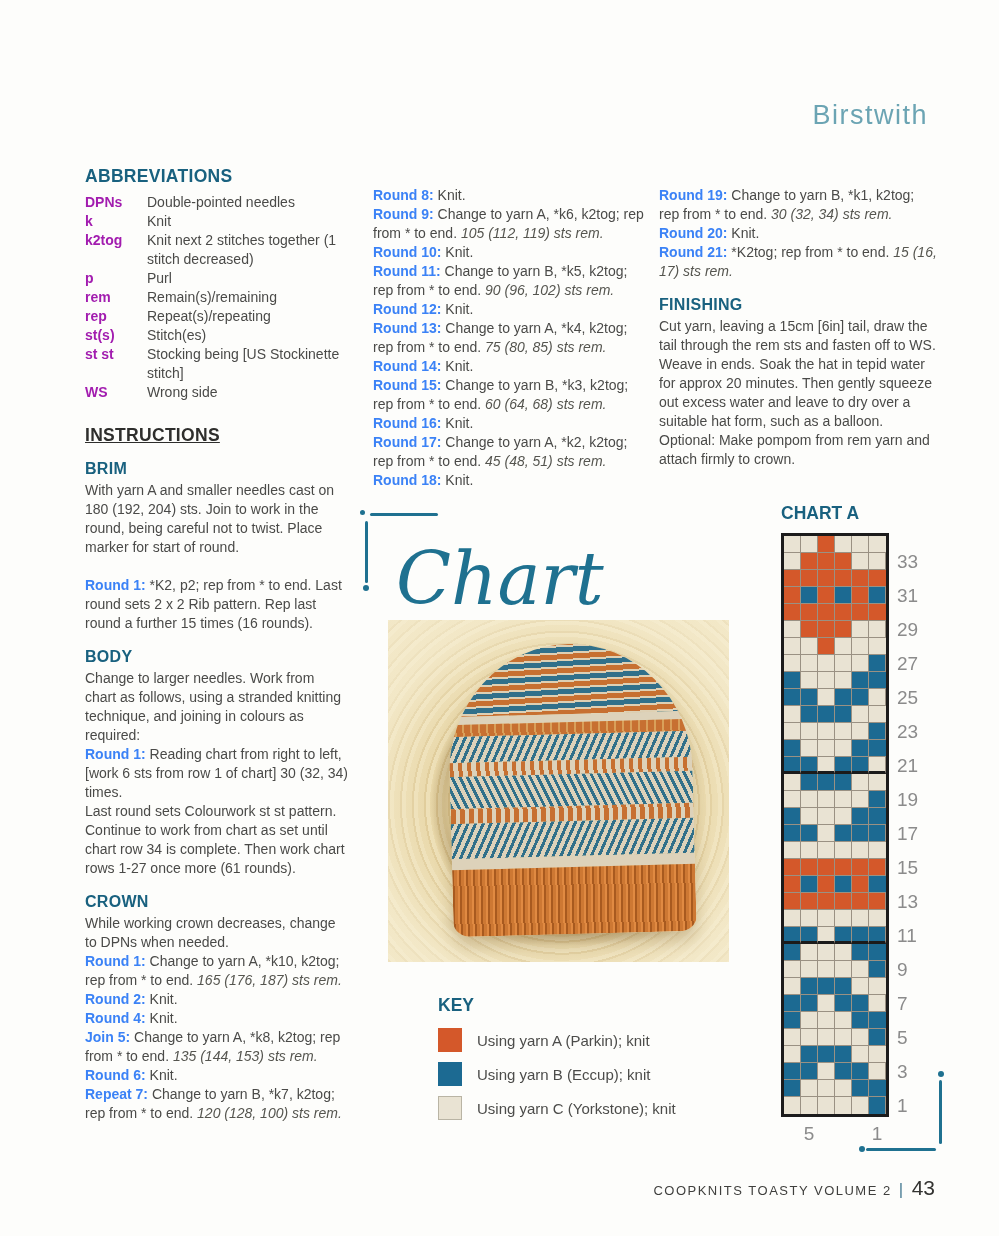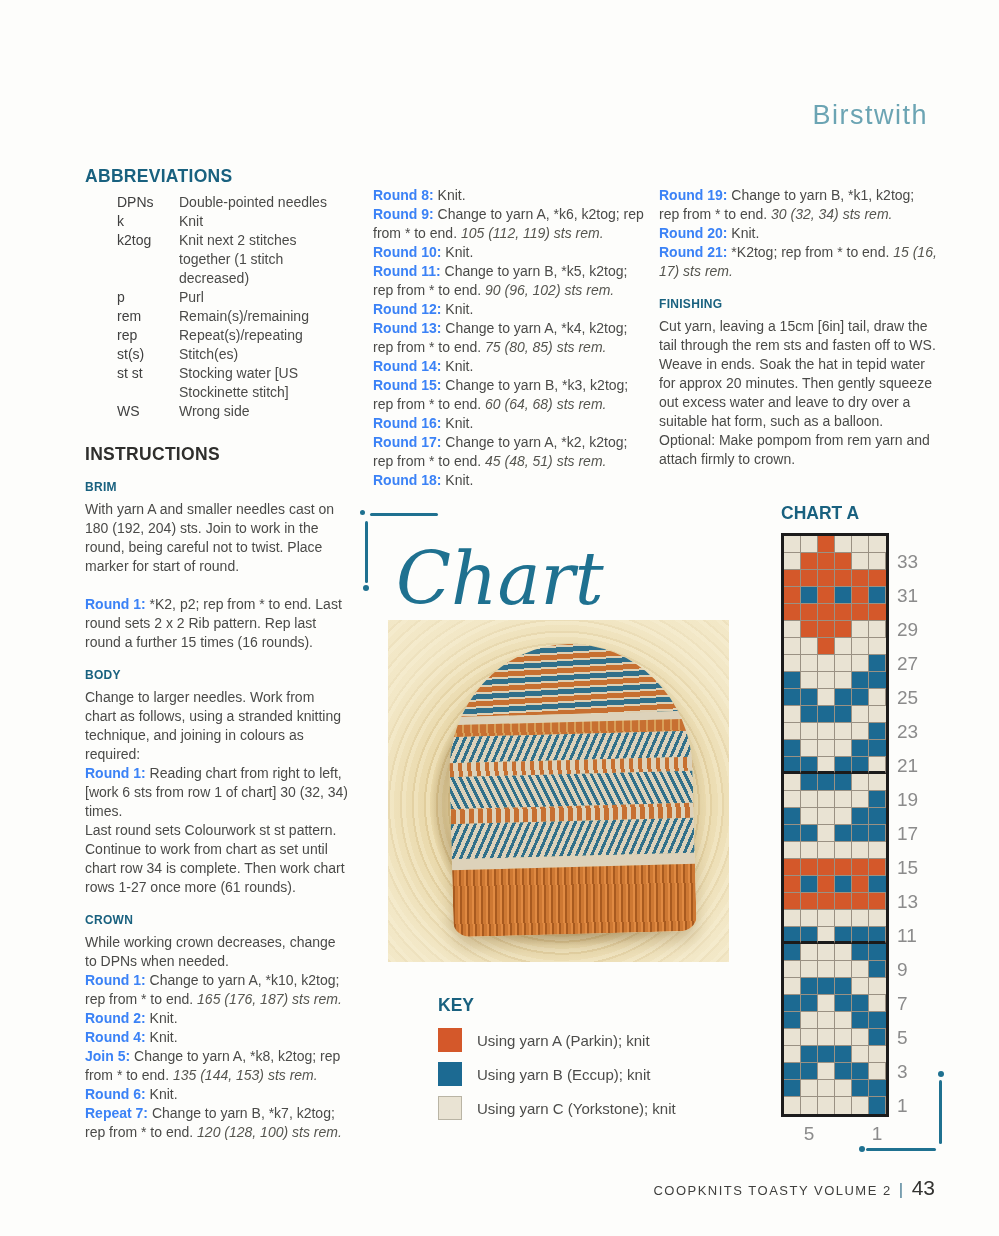--- a/index.html
+++ b/index.html
@@ -12,33 +12,33 @@
   .brand {
     position:absolute; top:100px; right:71px;
     font-size:27px; letter-spacing:1.5px; color:#6ba4b3; font-weight:400;
   }
   .col { position:absolute; font-size:14px; line-height:19px; }
   .col-left  { left:85px;  top:167px; width:264px; }
   .col-mid   { left:373px; top:186px; width:276px; }
   .col-right { left:659px; top:186px; width:278px; }
   .big-heading { font-size:17.5px; font-weight:bold; letter-spacing:.3px; margin:0 0 7px 0; }
   .teal { color:#19617f; }
-  .dark { color:#2e2e2c; }
+  .dark { color:#2e2e2c;text-decoration:underline; }
   .section-heading {
-    font-size:12px; font-weight:bold; color:#19617f; letter-spacing:.3px;
+    font-size:16px; font-weight:bold; color:#19617f; letter-spacing:.3px;
     margin:14px 0 3px 0;
   }
   .instructions-title { margin:24px 0 2px 0; }
   .para { margin:0; }
   .para.gap { margin-top:19px; }
   .para b { color:#3b82f6; }
   .para i { color:#55554f; }
   
   .abbrev-row { display:flex; }
-  .abbrev-term { width:62px; flex:0 0 62px; font-weight:normal; color:#404040;margin-left:32px; }
+  .abbrev-term { width:62px; flex:0 0 62px; font-weight:bold; color:#a21caf; }
   .abbrev-def { flex:1; }
   
   .chart-word {
     position:absolute; left:396px; top:536px; width:240px;
     font-family:"DejaVu Serif", serif; font-style:italic;
     font-size:72px; line-height:86px; color:#1f7190; z-index:5;
   }
   
   .deco { position:absolute; background:#1f7190; border-radius:3px; z-index:6; }
   .deco.round { border-radius:50%; }
@@ -137,21 +137,21 @@
         <div class="abbrev-row">
           <span class="abbrev-term">rep</span>
           <span class="abbrev-def">Repeat(s)/repeating</span>
         </div>
         <div class="abbrev-row">
           <span class="abbrev-term">st(s)</span>
           <span class="abbrev-def">Stitch(es)</span>
         </div>
         <div class="abbrev-row">
           <span class="abbrev-term">st st</span>
-          <span class="abbrev-def">Stocking water [US Stockinette stitch]</span>
+          <span class="abbrev-def">Stocking being [US Stockinette stitch]</span>
         </div>
         <div class="abbrev-row">
           <span class="abbrev-term">WS</span>
           <span class="abbrev-def">Wrong side</span>
         </div>
       </div>
     <div class="big-heading dark instructions-title">INSTRUCTIONS</div>
     <div>
         <div class="section-heading">BRIM</div>
         <p class="para">With yarn A and smaller needles cast on 180 (192, 204) sts. Join to work in the round, being careful not to twist. Place marker for start of round.</p>

